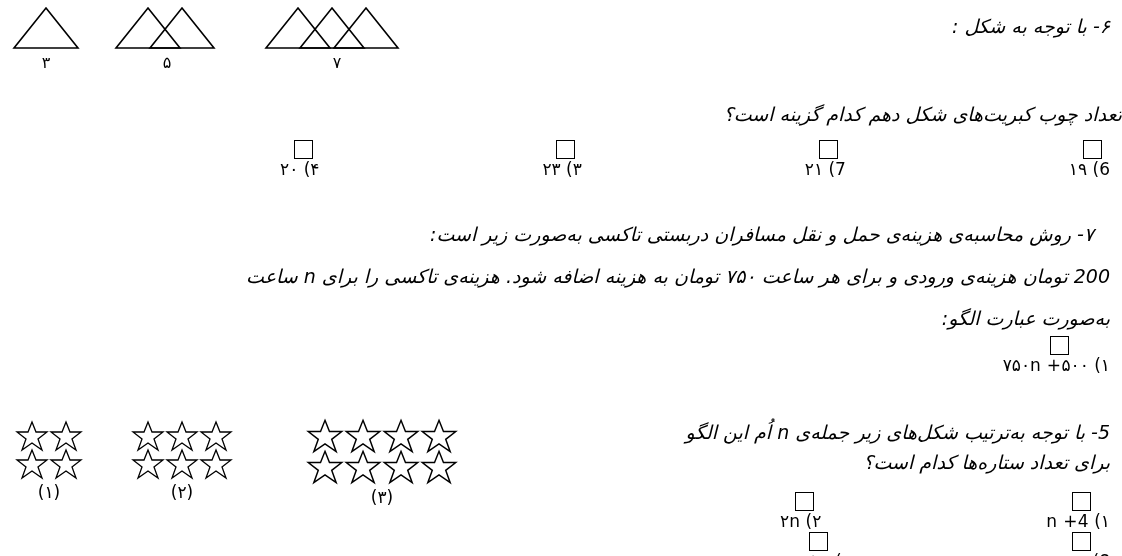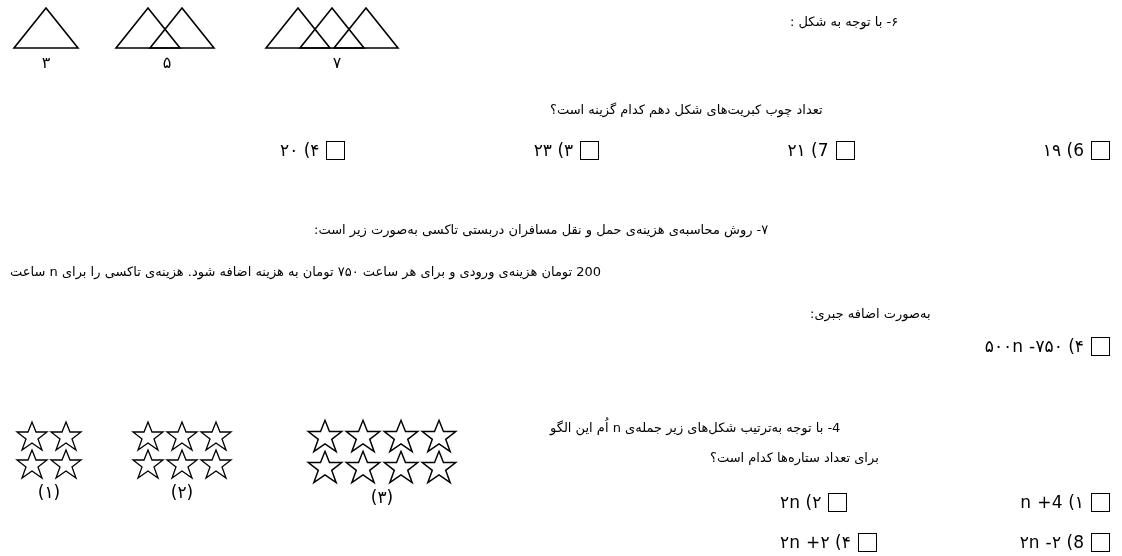--- a/index.html
+++ b/index.html
@@ -15,38 +15,39 @@
     position: relative;
     overflow: hidden;
   }
   .page {
     position: relative;
     width: 1122px;
     height: 556px;
   }
   
   .qtext {
-    font-size: 13px;
+    font-size: 19px;
     line-height: 1.55;
     direction: rtl;
-    text-align: left;
+    text-align: right;
     white-space: nowrap;
+    font-style: italic;
   }
   
   .options {
     position: absolute;
     display: flex;
     flex-direction: row;
     justify-content: flex-start;
     direction: rtl;
     align-items: center;
   }
   .option {
     display: flex;
-    flex-direction: row;
+    flex-direction: column;
     align-items: center;
     direction: rtl;
     font-size: 17px;
     white-space: nowrap;
   }
   .opt-box {
     width: 17px;
     height: 17px;
     border: 1.4px solid #000;
     background: #fff;
@@ -104,21 +105,21 @@
       <svg width="150" height="48" viewBox="0 0 150 48">
         <polygon points="36,4 68,44 4,44" fill="none" stroke="#000" stroke-width="1.6"></polygon>
         <polygon points="70,4 102,44 38,44" fill="none" stroke="#000" stroke-width="1.6"></polygon>
         <polygon points="104,4 136,44 72,44" fill="none" stroke="#000" stroke-width="1.6"></polygon>
       </svg>
       <div class="fig-caption">۷</div>
     </div>
 
     <div class="qtext" style="position:absolute; right:12px; top:12px; width:320px;">۶- با توجه به شکل :</div>
 
-    <div class="qtext" style="position:absolute; right:12px; top:100px; width:560px;">تعداد چوب کبریت‌های شکل دهم کدام گزینه است؟</div>
+    <div class="qtext" style="position:absolute; right:0; top:100px; width:560px;">تعداد چوب کبریت‌های شکل دهم کدام گزینه است؟</div>
 
     <div class="options" style="right:12px; top:140px; width:830px; justify-content:space-between;">
       <div class="option">
         <div class="opt-box"></div>
         <span class="opt-label">6) ۱۹</span>
       </div>
       <div class="option">
         <div class="opt-box"></div>
         <span class="opt-label">7) ۲۱</span>
       </div>
@@ -131,33 +132,33 @@
         <span class="opt-label">۴) ۲۰</span>
       </div>
     </div>
   </div>
 
   <div>
     <div class="qtext" style="position:absolute; right:28px; top:220px; width:780px;">۷- روش محاسبه‌ی هزینه‌ی حمل و نقل مسافران دربستی  تاکسی به‌صورت زیر است:</div>
 
     <div class="qtext" style="position:absolute; right:12px; top:262px; width:1100px;">200 تومان هزینه‌ی ورودی و برای هر ساعت  ۷۵۰ تومان به هزینه اضافه شود. هزینه‌ی تاکسی را برای n ساعت</div>
 
-    <div class="qtext" style="position:absolute; right:12px; top:304px; width:300px;">به‌صورت اضافه جبری:</div>
+    <div class="qtext" style="position:absolute; right:12px; top:304px; width:300px;">به‌صورت عبارت الگو:</div>
 
     <div class="options" style="right:12px; top:336px; width:830px; justify-content:space-between;">
       <div class="option">
         <div class="opt-box"></div>
-        <span class="opt-label">۴) ۵۰۰n -۷۵۰</span>
+        <span class="opt-label">۱) ۷۵۰n +۵۰۰</span>
       </div>
     </div>
   </div>
 
   <div>
 
-    <div class="qtext" style="position:absolute; right:12px; top:418px; width:560px;">4- با توجه به‌ترتیب شکل‌های زیر جمله‌ی n اُم این الگو</div>
+    <div class="qtext" style="position:absolute; right:12px; top:418px; width:560px;">5- با توجه به‌ترتیب شکل‌های زیر جمله‌ی n اُم این الگو</div>
 
     <div class="qtext" style="position:absolute; right:12px; top:448px; width:400px;">برای تعداد ستاره‌ها کدام است؟</div>
 
     <div class="options" style="right:12px; top:492px; width:330px; justify-content:space-between;">
       <div class="option">
         <div class="opt-box"></div>
         <span class="opt-label">۱) n +4</span>
       </div>
       <div class="option">
         <div class="opt-box"></div>

